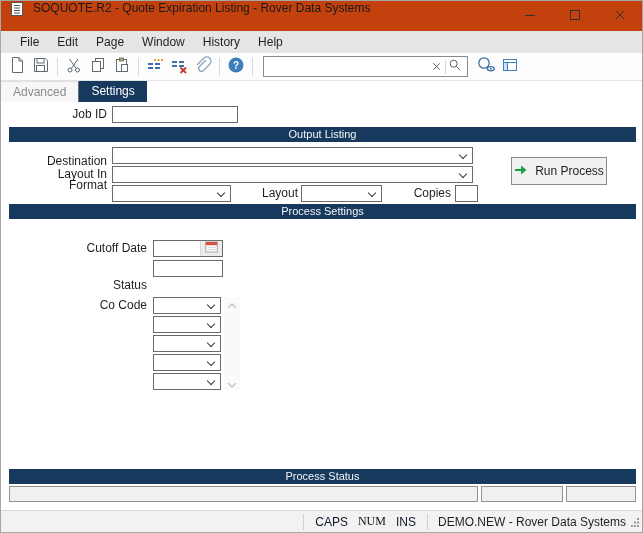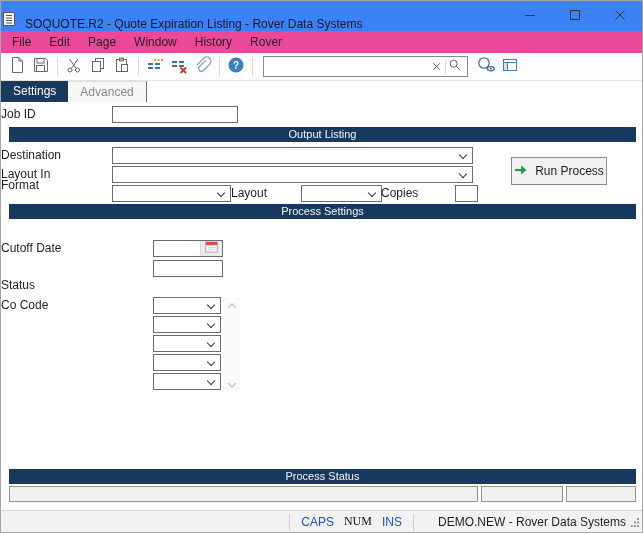--- a/index.html
+++ b/index.html
@@ -3,42 +3,42 @@
 <meta charset="utf-8">
 <style>
   * { box-sizing: border-box; margin: 0; padding: 0; }
   html,body { background:#dcdcdc; }
   body { font-family:"Liberation Sans", sans-serif; }
   .window{
     position:relative; width:643px; height:533px; background:#fff;
     border:1px solid #a6a6a6; overflow:hidden;
   }
   
-  .titlebar{ height:30px; background:#3b82f6; display:flex; align-items:flex-end; }
+  .titlebar{ height:30px; background:#c2410c; display:flex; align-items:flex-start; padding-left:8px; }
   .title-text{ font-size:12px; color:#1a1a1a; margin-left:8px; white-space:nowrap; }
   .win-controls{ margin-left:auto; display:flex; height:30px; }
   .win-btn{ width:45px; height:30px; display:flex; align-items:center; justify-content:center; background:transparent; border:none; cursor:pointer; }
   
-  .menubar{ height:22px; background:#ec4899; display:flex; align-items:center; padding-left:2px; }
+  .menubar{ height:22px; background:#e5e5e5; display:flex; align-items:center; padding-left:10px; }
   .menu-item{ font-size:12px; color:#1f1f1f; padding:3px 9px; cursor:default; }
   
   .toolbar{ height:28px; background:#fdfdfd; display:flex; align-items:center; padding-left:4px; border-bottom:1px solid #e3e3e3; }
   .tb-btn{ width:24px; height:24px; display:flex; align-items:center; justify-content:center; background:transparent; border:none; padding:0; }
   .tb-sep{ width:1px; height:18px; background:#d8d8d8; margin:0 4px; }
   .searchbox{ margin-left:6px; width:205px; height:21px; border:1px solid #8a8a8a; background:#fff; display:flex; align-items:center; padding:0 3px; }
   .searchbox input{ flex:1; border:none; outline:none; font:12px "Liberation Sans",sans-serif; min-width:0; background:transparent; }
   .sb-ico{ display:flex; align-items:center; justify-content:center; width:18px; height:18px; border:none; background:transparent; padding:0; }
   .sb-div{ width:1px; height:14px; background:#d8d8d8; }
   
   .tabstrip{ height:21px; display:flex; background:#fff; }
   .tab{ font-size:12px; padding:0 12px; line-height:21px; cursor:default; }
   .tab.active{ background:#17395d; color:#fff; }
   .tab.inactive{ background:#f7f7f7; color:#8a8a8a; border-top:1px solid #e0e0e0; border-right:1px solid #6f6f6f; }
   
-  .lbl{ position:absolute; font-size:12px; color:#1f1f1f; text-align:left; line-height:17px; white-space:nowrap; }
+  .lbl{ position:absolute; font-size:12px; color:#1f1f1f; text-align:right; line-height:17px; white-space:nowrap; }
   .hdrbar{ position:absolute; left:8px; width:627px; height:15px; background:#17395d; color:#f2f5f9; font-size:11px; text-align:center; line-height:15px; }
   .tin{ position:absolute; border:1px solid #6b6b6b; background:#fff; font:12px "Liberation Sans",sans-serif; padding:0 3px; outline:none; }
   .combo{ position:absolute; background:#fff; border:1px solid #6b6b6b; height:17px; }
   .combo::after{
     content:""; position:absolute; right:6px; top:4px; width:5px; height:5px;
     border-right:1.4px solid #3a3a3a; border-bottom:1.4px solid #3a3a3a; transform:rotate(45deg);
   }
   .runbtn{
     position:absolute; left:510px; top:156px; width:96px; height:28px;
     background:#f1f1f1; border:1px solid #8a8a8a; display:flex; align-items:center; justify-content:center;
@@ -50,23 +50,23 @@
   .scroll-arrow{ position:absolute; left:0; width:16px; height:14px; display:flex; align-items:center; justify-content:center; background:transparent; border:none; padding:0; }
   .sbox{ position:absolute; top:485px; height:16px; background:#f0f0f0; border:1px solid #929292; }
   
   .statusbar{
     position:absolute; left:0; right:0; bottom:0; height:22px; background:#f2f2f2;
     border-top:1px solid #d7d7d7; display:flex; align-items:center; justify-content:flex-end;
     font-size:12px; padding-right:16px;
   }
   .sbar-sep{ width:1px; height:16px; background:#cfcfcf; margin:0 6px; }
   .kbd{ margin:0 5px; }
-  .kbd.off{ color:#1d4ed8; }
+  .kbd.off{ color:#0f172a; }
   .kbd.on{ color:#111;font-family:Liberation Serif, serif; }
-  .session{ color:#1f1f1f; margin-left:18px; }
+  .session{ color:#1f1f1f; margin-left:4px; }
   .grip{ position:absolute; right:2px; bottom:2px; cursor:nwse-resize; }
 </style>
 </head>
 <body>
 
 <div class="window">
 
   <div class="titlebar">
     <span>
       <svg width="16" height="16" viewBox="0 0 16 16">
@@ -93,21 +93,21 @@
       </button>
     </div>
   </div>
 
   <div class="menubar">
     <span class="menu-item">File</span>
     <span class="menu-item">Edit</span>
     <span class="menu-item">Page</span>
     <span class="menu-item">Window</span>
     <span class="menu-item">History</span>
-    <span class="menu-item">Rover</span>
+    <span class="menu-item">Help</span>
   </div>
 
   <div class="toolbar">
     <button class="tb-btn">
       <span><svg width="18" height="18" viewBox="0 0 18 18">
             <path d="M4.5 1.5 h6.5 l3.5 3.5 v11.5 h-10 z" fill="#fff" stroke="#5f6a72"></path>
             <path d="M11 1.5 v3.5 h3.5" fill="none" stroke="#5f6a72"></path>
           </svg></span>
     </button>
     <button class="tb-btn">
@@ -204,30 +204,30 @@
     <button class="tb-btn">
       <span><svg width="18" height="18" viewBox="0 0 18 18">
             <rect x="2.5" y="3.5" width="13" height="11" fill="#fff" stroke="#3d7ebc"></rect>
             <path d="M2.5 6.5 h13" stroke="#3d7ebc" fill="none"></path>
             <rect x="2.5" y="6.5" width="4" height="8" fill="#cfe1f2" stroke="#3d7ebc"></rect>
           </svg></span>
     </button>
   </div>
 
   <div class="tabstrip">
+    <span class="tab inactive">Advanced</span>
     <span class="tab active">Settings</span>
-    <span class="tab inactive">Advanced</span>
   </div>
 
   <span class="lbl" style="left:0;top:105px;width:106px">Job ID</span>
   <input class="tin" style="left: 111px; top: 105px; width: 126px; height: 17px;" value="">
 
   <div class="hdrbar" style="top:126px">Output Listing</div>
 
-  <span class="lbl" style="left:0;top:146px;width:106px">Destination</span>
+  <span class="lbl" style="left:0;top:152px;width:106px">Destination</span>
   <div class="combo" style="left:111px;top:146px;width:361px"></div>
 
   <span class="lbl" style="left:0;top:165px;width:106px">Layout In</span>
   <div class="combo" style="left:111px;top:165px;width:361px"></div>
 
   <button class="runbtn">
     <span><svg width="14" height="12" viewBox="0 0 14 12">
           <path d="M1 6 h7" stroke="#18a03c" stroke-width="2" fill="none"></path>
           <path d="M7 1.5 L12.5 6 L7 10.5 z" fill="#18a03c"></path>
         </svg></span>

